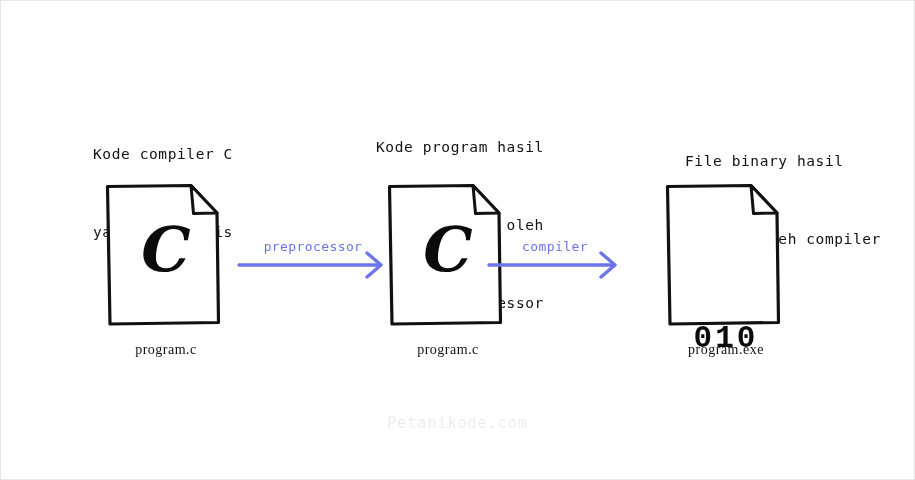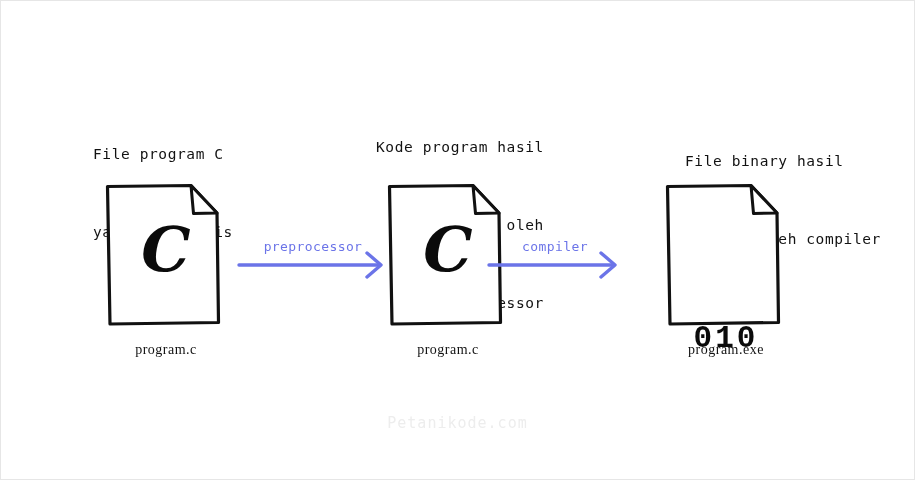--- a/index.html
+++ b/index.html
@@ -111,21 +111,21 @@
     color: #ededed;
     white-space: pre;
   }
 </style>
 </head>
 <body>
 
 <div id="canvas">
 
   <div class="caption" style="left:92px; top:88px;">
-    <span class="line">File program C</span>
+    <span class="line">Kode compiler C</span>
     <span class="line">yang kita tulis</span>
   </div>
 
   <div class="doc" style="left:104px; top:182px;">
     <svg width="122" height="143" viewBox="0 0 122 143">
       <path d="M2.5 3.5 L86 2.5 L112 30 L113.5 139.5 L5 141 Z" fill="#ffffff" stroke="#111111" stroke-width="3.2" stroke-linejoin="round" stroke-linecap="round"></path>
       <path d="M86 2.5 L88.5 30.5 L112 30 Z" fill="#ffffff" stroke="#111111" stroke-width="3" stroke-linejoin="round" stroke-linecap="round"></path>
     </svg>
     <div class="doc-glyph glyph-c">C</div>
   </div>

